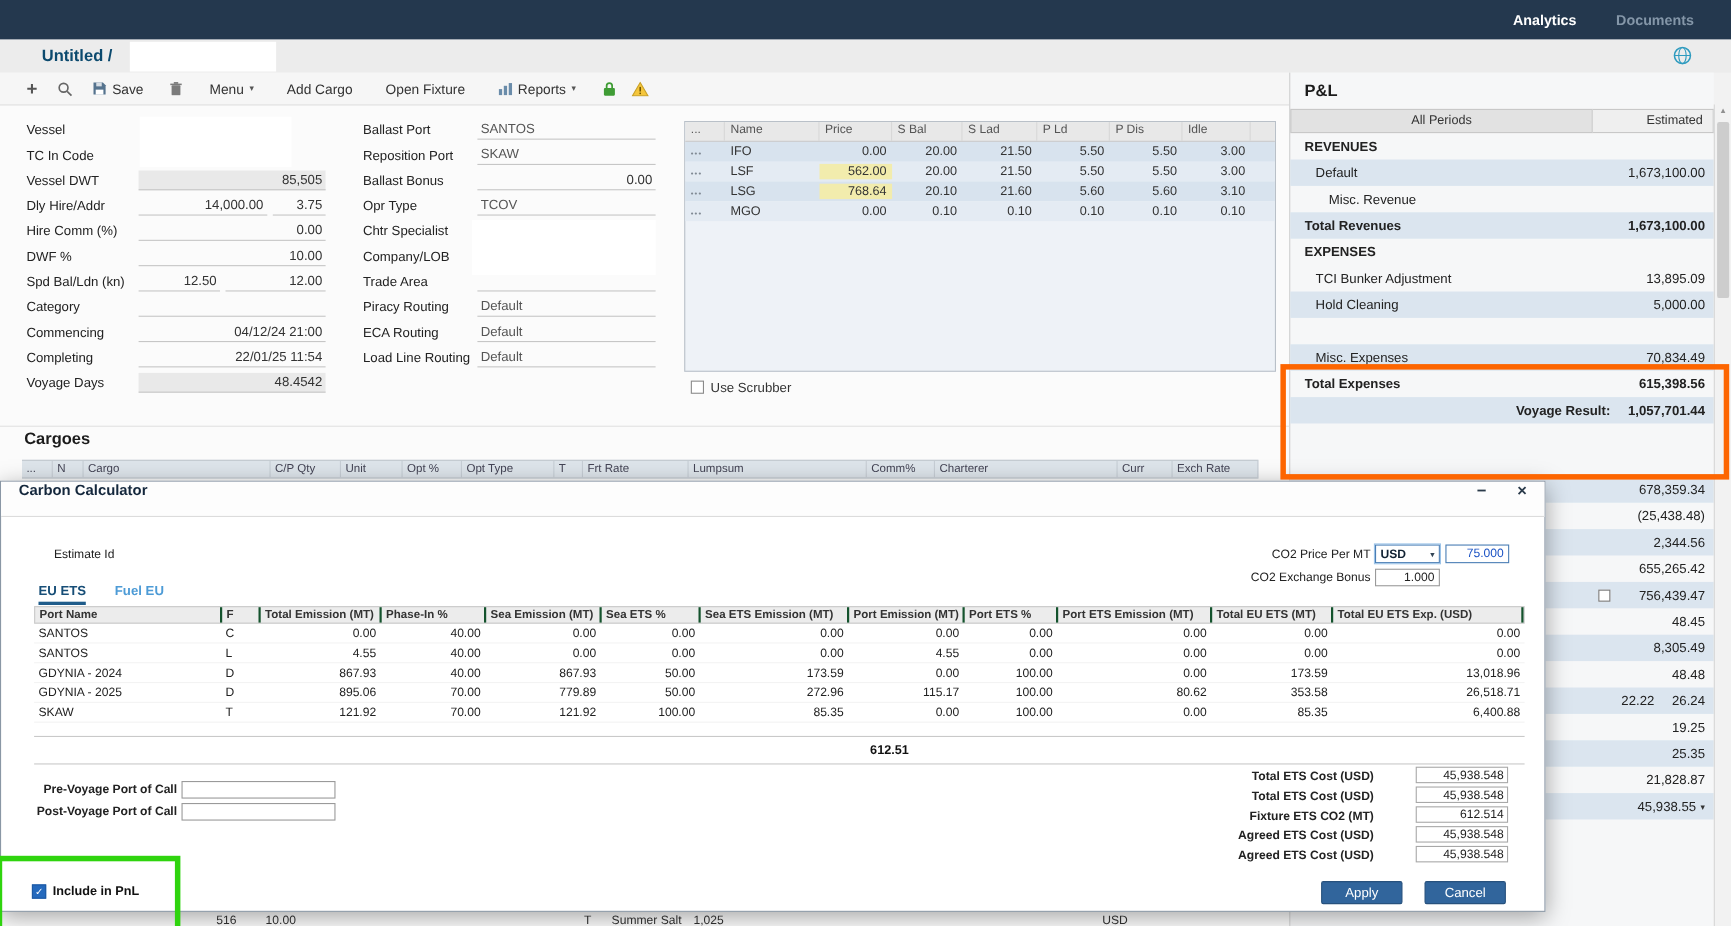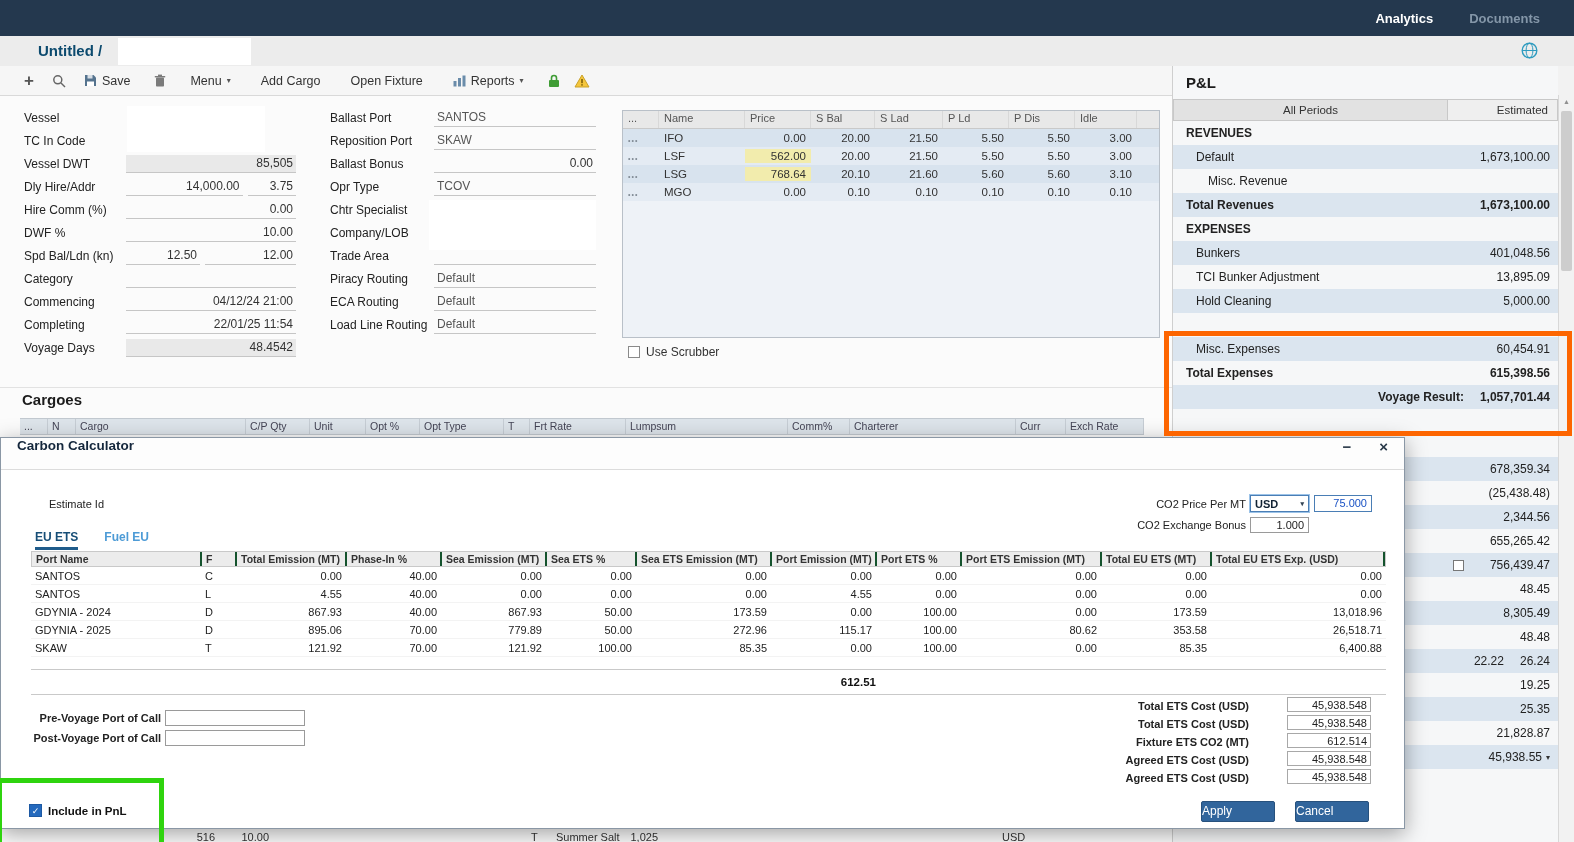--- a/index.html
+++ b/index.html
@@ -145,32 +145,32 @@
   .cgrid span:nth-child(5){width:105px}
   .cgrid span:nth-child(6){width:90px}
   .cgrid span:nth-child(7){width:135px}
   .cgrid span:nth-child(8){width:105px}
   .cgrid span:nth-child(9){width:85px}
   .cgrid span:nth-child(10){width:140px}
   .cgrid span:nth-child(11){width:110px}
   .cgrid span:nth-child(12){flex:1}
   .crow span:nth-child(n+3){text-align:right}
   .ctotal{position:absolute;left:30px;top:231px;width:1355px;height:26px;border-top:1px solid #c9c9c9;border-bottom:1px solid #c9c9c9;box-sizing:border-box}
-  .ctotal span{position:absolute;left:760px;width:85px;text-align:right;font-weight:bold;font-size:11.5px;line-height:24px;color:#111}
+  .ctotal span{position:absolute;left:760px;width:85px;font-weight:bold;font-size:11.5px;line-height:24px;color:#111}
   .pvrow{position:absolute;left:0;display:flex;align-items:center}
   .pvlbl{width:160px;text-align:right;font-size:11px;font-weight:bold;color:#222}
   .pvbox{width:140px;height:16px;border:1px solid #9a9a9a;background:#fff;margin-left:4px;box-sizing:border-box}
   .csummary{position:absolute;left:1020px;top:256px;width:350px}
   .csrow{display:flex;align-items:flex-end;height:18px}
   .cslbl{flex:1;text-align:right;font-size:11px;font-weight:bold;color:#222;white-space:nowrap}
   .csval{width:84px;margin-left:38px;border:1px solid #a8a8a8;background:#fff;font-size:11px;color:#222;text-align:right;padding:1px 3px;height:15px;box-sizing:border-box}
   .includepnl{position:absolute;left:28px;top:366px;display:flex;align-items:center;gap:6px}
   .cbx-checked{display:inline-flex;width:13px;height:13px;background:#2469bd;border:1px solid #1d59a3;color:#fff;font-size:9px;align-items:center;justify-content:center;box-sizing:border-box}
   .includepnl .iplbl{font-size:11.5px;font-weight:bold;color:#111}
-  .btn{position:absolute;top:363px;width:72px;height:19px;background:#31659c;border:1px solid #27517d;border-radius:2px;color:#fff;font-size:12px;line-height:18px;cursor:pointer}
+  .btn{position:absolute;top:363px;width:72px;height:19px;background:#31659c;border:1px solid #27517d;border-radius:2px;color:#fff;font-size:12px;text-align:center;line-height:18px;cursor:pointer}
   .btn.apply{left:1200px}
   .btn.cancel{left:1294px}
 
   
   .anno{position:absolute;pointer-events:none;z-index:40;background:transparent}
   .anno.orange{left:1164px;top:331px;width:398px;height:95px;border:5px solid #fd6500}
   .anno.green{left:-3px;top:778px;width:157px;height:60px;border:5px solid #2fd40e}
 
   svg{display:block}
 </style>
@@ -473,26 +473,20 @@
 
           <span class="val">1,673,100.00</span>
 
         </div>
         <div class="prow section">
           <span class="lbl">EXPENSES</span>
 
           <span class="val"></span>
 
         </div>
-        <div class="prow item alt">
-          <span class="lbl">Bunkers</span>
-
-          <span class="val">401,048.56</span>
-
-        </div>
         <div class="prow item">
           <span class="lbl">TCI Bunker Adjustment</span>
 
           <span class="val">13,895.09</span>
 
         </div>
         <div class="prow item alt">
           <span class="lbl">Hold Cleaning</span>
 
           <span class="val">5,000.00</span>
@@ -500,21 +494,21 @@
         </div>
         <div class="prow item">
           <span class="lbl"></span>
 
           <span class="val"></span>
 
         </div>
         <div class="prow item alt">
           <span class="lbl">Misc. Expenses</span>
 
-          <span class="val">60,454.91</span>
+          <span class="val">70,834.49</span>
 
         </div>
         <div class="prow totalr">
           <span class="lbl">Total Expenses</span>
 
           <span class="val">615,398.56</span>
 
         </div>
         <div class="prow result alt">
           <span class="lbl">Voyage Result:</span>

